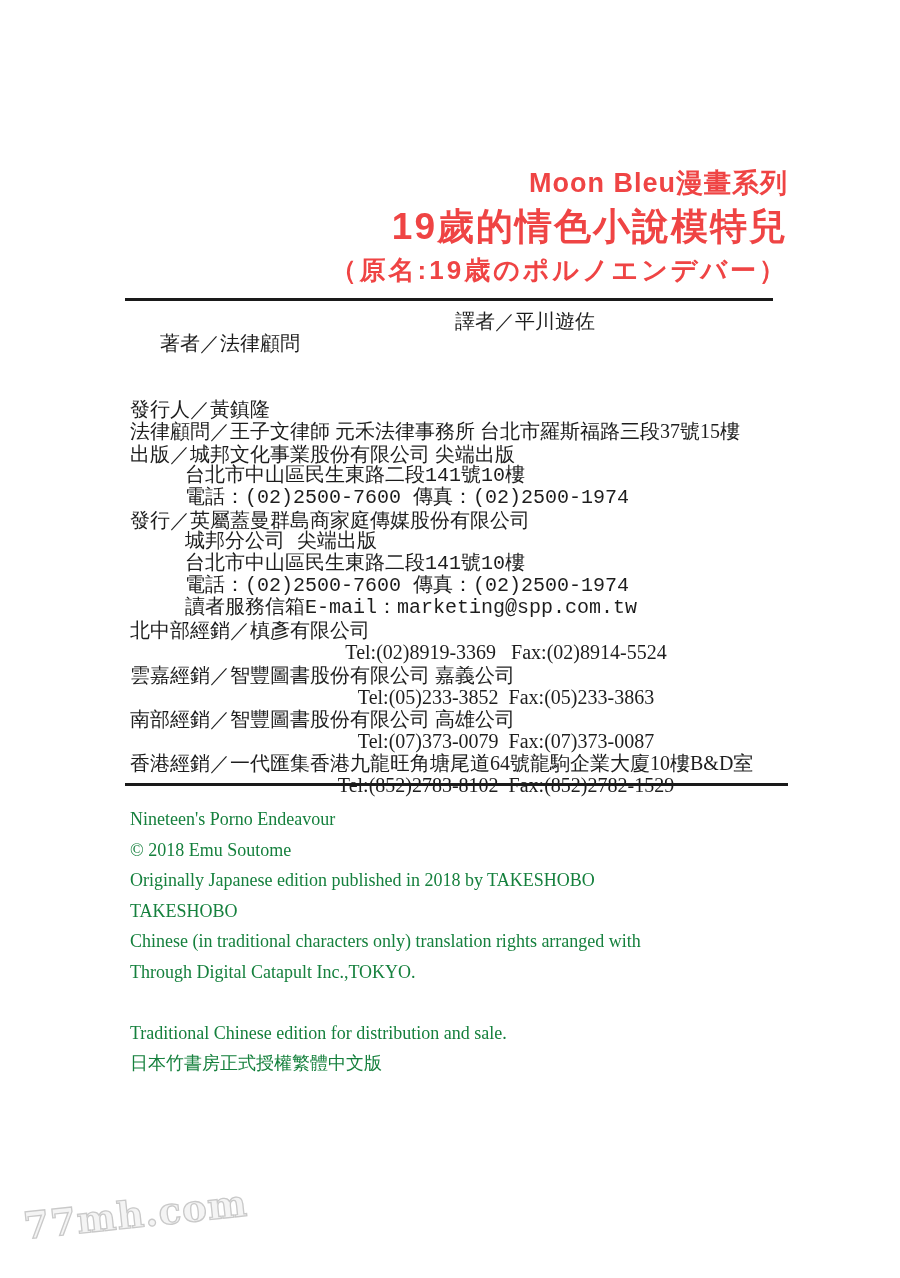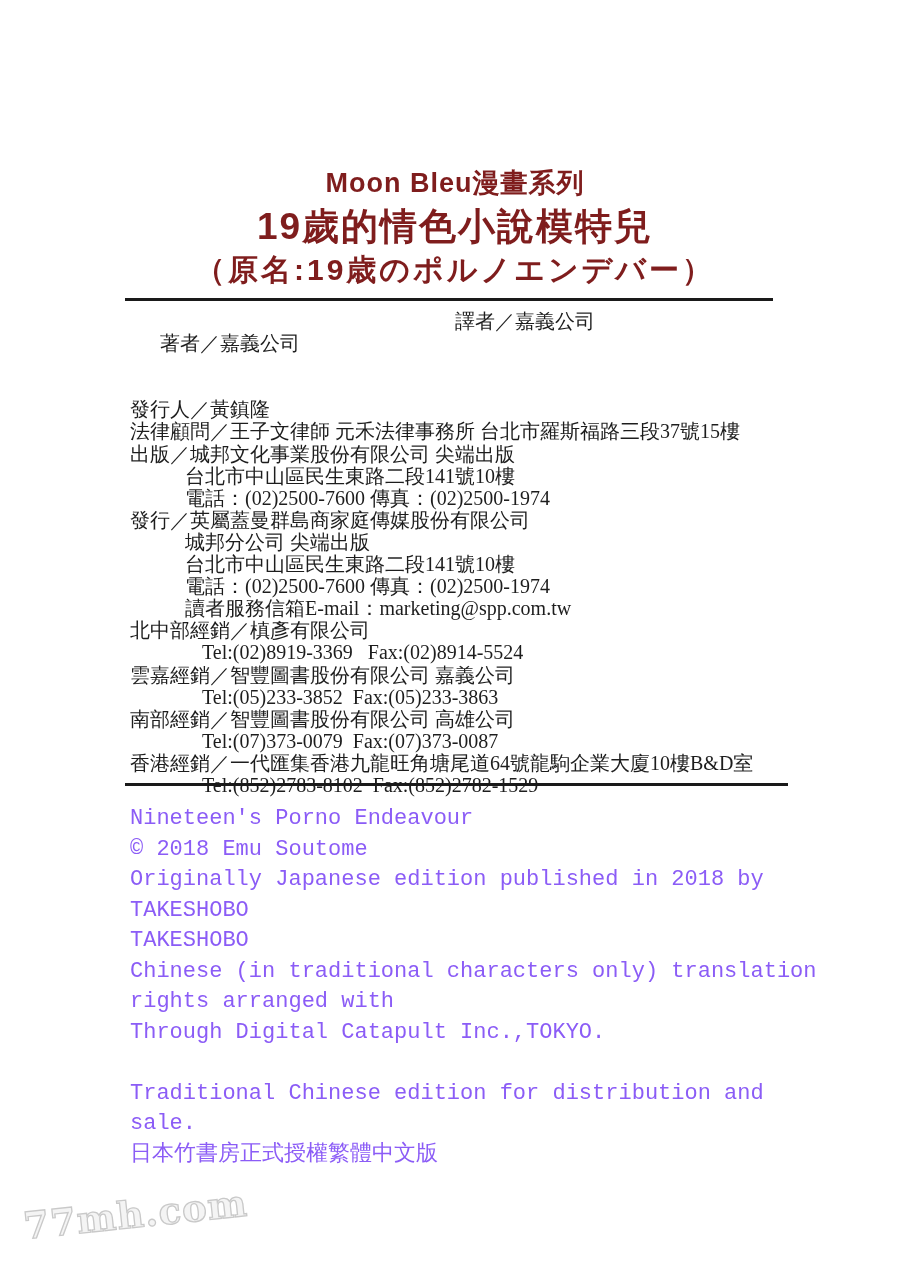--- a/index.html
+++ b/index.html
@@ -16,39 +16,39 @@
     color: #1d1d1d;
     font-family: "Liberation Serif", serif;
   }
 
   
   .title-block {
     position: absolute;
     top: 168px;
     left: 122px;
     width: 666px;
-    text-align: center;
+    text-align: right;
     font-family: "Liberation Sans", sans-serif;
-    color: #7f1d1d;
+    color: #ef4444;
   }
   .series-name {
     font-size: 27px;
     font-weight: 600;
     letter-spacing: 1px;
     line-height: 30px;
   }
   .book-title {
     margin: 4px 0 2px 0;
     font-size: 37px;
     font-weight: 700;
     letter-spacing: 2px;
     line-height: 50px;
   }
   .original-title {
-    font-size: 30px;
+    font-size: 26px;
     font-weight: 700;
     letter-spacing: 3px;
     line-height: 32px;
   }
 
   
   .rule {
     position: absolute;
     left: 125px;
     height: 3px;
@@ -69,38 +69,38 @@
     font-size: 20px;
     line-height: 22.1px;
     color: #1d1d1d;
     font-family: "Liberation Serif", serif;
   }
   .col-row {
     white-space: pre;
     position: relative;
   }
   .indent-0 { padding-left: 0; }
-  .indent-1 { padding-left: 55px; }
-  .indent-2 { padding-left: 72px; }
+  .indent-1 { padding-left: 55px; font-family: Liberation Mono, monospace; }
+  .indent-2 { padding-left: 72px; text-align: center; }
   .first-row .translator-credit {
     position: absolute;
     left: 325px;
     top: 0;
   }
 
   
   .copyright {
     position: absolute;
     top: 804px;
     left: 130px;
     width: 690px;
-    font-size: 22px;
+    font-size: 18px;
     line-height: 30.5px;
-    color: #8b5cf6;
-    font-family: Liberation Mono, monospace;
+    color: #15803d;
+    font-family: Liberation Serif, serif;
   }
   .cr-row {
     min-height: 30.5px;
     white-space: pre-wrap;
   }
 
   
   .watermark {
     position: absolute;
     left: 26px;
@@ -124,22 +124,22 @@
   <header class="title-block">
     <div class="series-name">Moon Bleu漫畫系列</div>
     <h1 class="book-title">19歲的情色小說模特兒</h1>
     <div class="original-title">（原名:19歳のポルノエンデバー）</div>
   </header>
 
   <hr class="rule rule-top">
 
   <section class="colophon">
     <div class="col-row indent-0 first-row">
-      <span class="author-credit">著者／嘉義公司</span>
-      <span class="translator-credit">譯者／嘉義公司</span>
+      <span class="author-credit">著者／法律顧問</span>
+      <span class="translator-credit">譯者／平川遊佐</span>
     </div>
     <div id="colophon-lines">
         <div class="col-row indent-0">發行人／黃鎮隆</div>
         <div class="col-row indent-0">法律顧問／王子文律師 元禾法律事務所 台北市羅斯福路三段37號15樓</div>
         <div class="col-row indent-0">出版／城邦文化事業股份有限公司 尖端出版</div>
         <div class="col-row indent-1">台北市中山區民生東路二段141號10樓</div>
         <div class="col-row indent-1">電話：(02)2500-7600 傳真：(02)2500-1974</div>
         <div class="col-row indent-0">發行／英屬蓋曼群島商家庭傳媒股份有限公司</div>
         <div class="col-row indent-1">城邦分公司 尖端出版</div>
         <div class="col-row indent-1">台北市中山區民生東路二段141號10樓</div>

